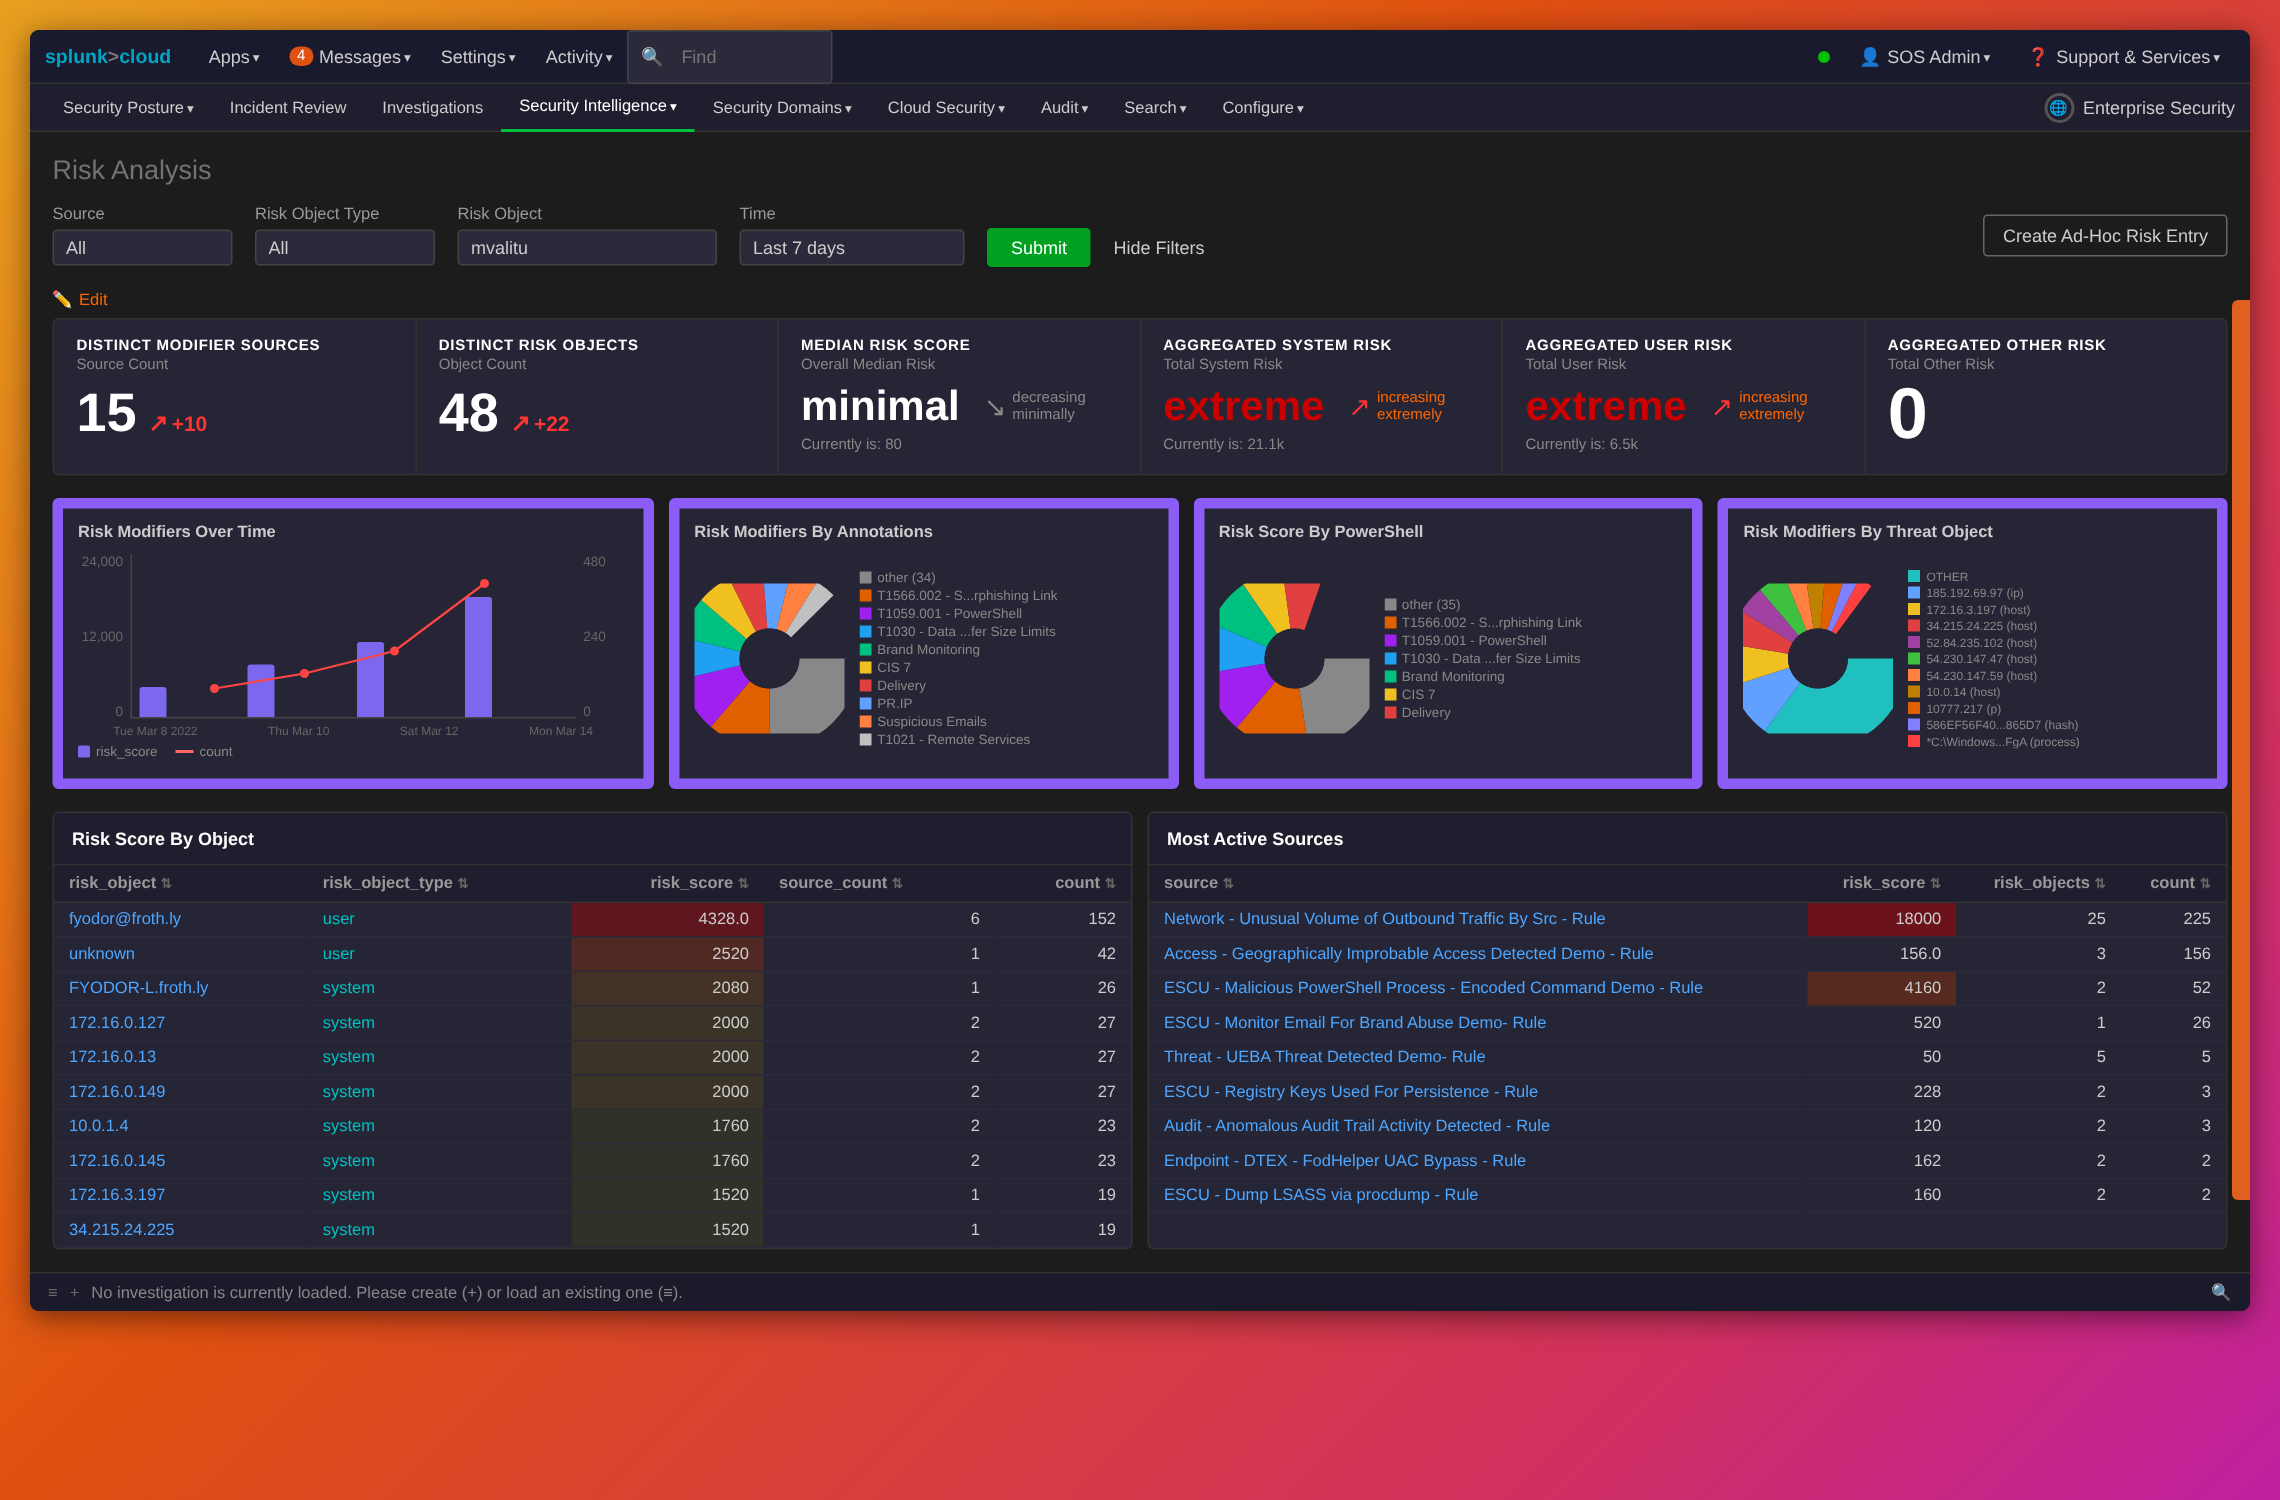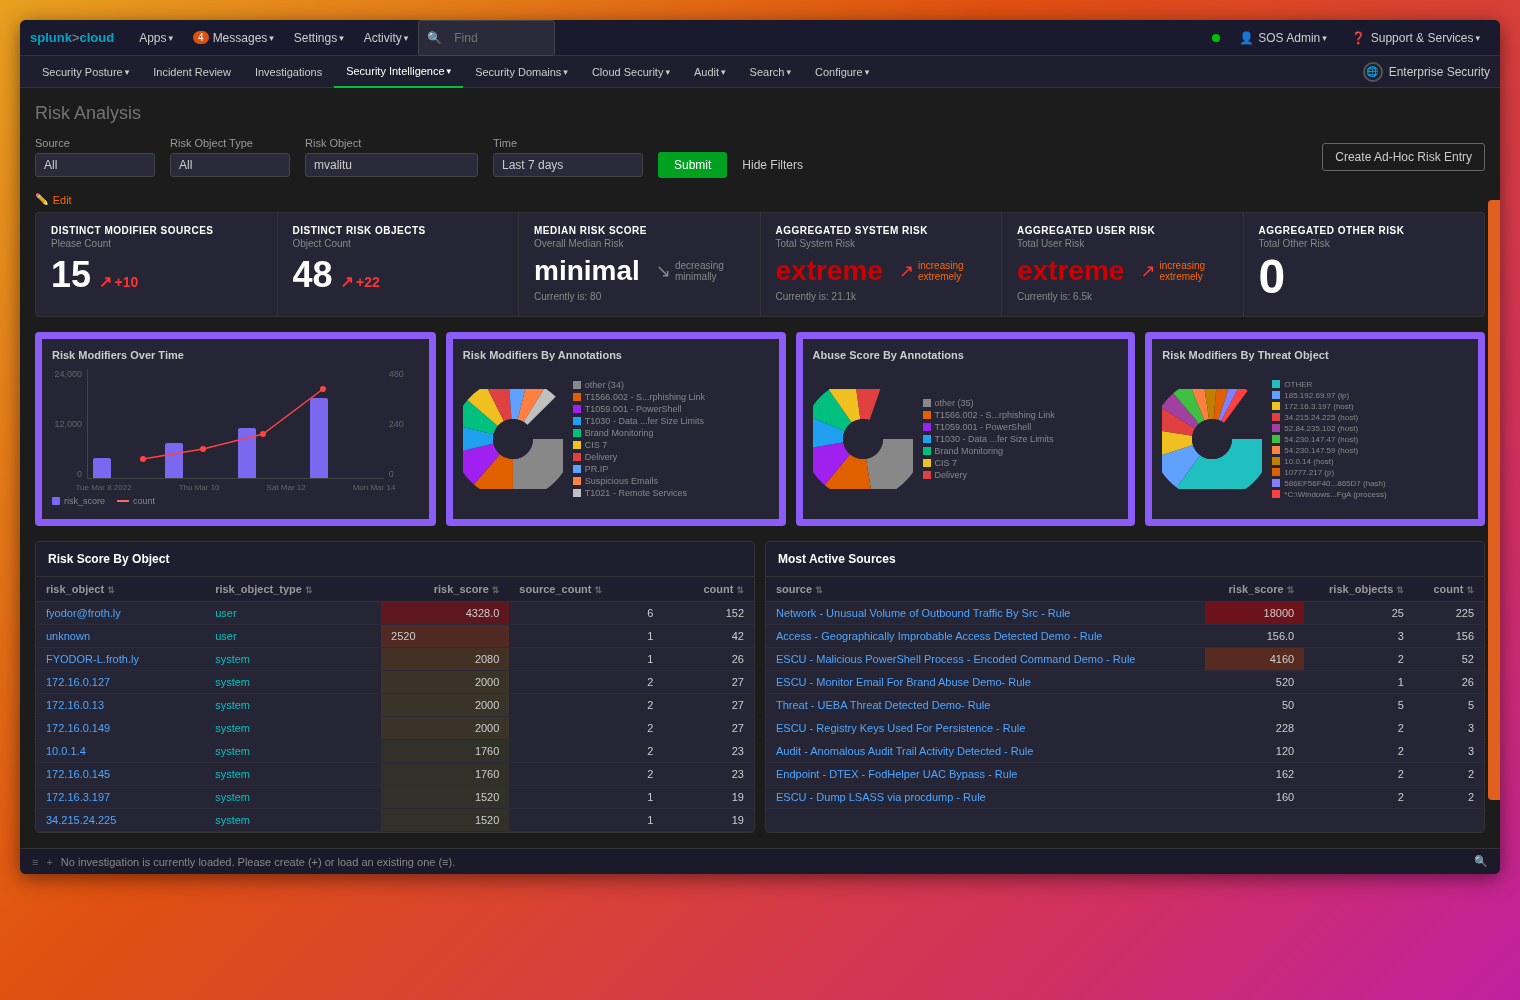--- a/index.html
+++ b/index.html
@@ -238,21 +238,21 @@
 
       <div class="edit-link">
         <span>✏️</span>
         <span>Edit</span>
       </div>
 
       <div class="stats-row">
 
         <div class="stat-card">
           <div class="stat-title">DISTINCT MODIFIER SOURCES</div>
-          <div class="stat-subtitle">Please Count</div>
+          <div class="stat-subtitle">Source Count</div>
           <div class="stat-value-row">
             <div class="stat-value">15</div>
             <div class="stat-delta">
               <span style="color:#ff3333;font-size:16px;">↗</span>
               <span>+10</span>
             </div>
           </div>
         </div>
 
         <div class="stat-card">
@@ -426,21 +426,21 @@
                 </div>
               <div class="pie-legend-item">
                   <div class="pie-color" style="background:#c0c0c0;"></div>
                   <span>T1021 - Remote Services</span>
                 </div>
             </div>
           </div>
         </div>
 
         <div class="chart-card">
-          <div class="chart-title">Abuse Score By Annotations</div>
+          <div class="chart-title">Risk Score By PowerShell</div>
           <div class="pie-container">
             <svg class="pie-svg" width="100" height="100" viewBox="0 0 100 100">
               <circle cx="50" cy="50" r="40" fill="none" stroke="#888" stroke-width="40" stroke-dasharray="56.5 194.7" stroke-dashoffset="0"></circle>
               <circle cx="50" cy="50" r="40" fill="none" stroke="#e06000" stroke-width="40" stroke-dasharray="34 217.2" stroke-dashoffset="-56.5"></circle>
               <circle cx="50" cy="50" r="40" fill="none" stroke="#a020f0" stroke-width="40" stroke-dasharray="28.3 222.9" stroke-dashoffset="-90.5"></circle>
               <circle cx="50" cy="50" r="40" fill="none" stroke="#20a0f0" stroke-width="40" stroke-dasharray="22.6 228.6" stroke-dashoffset="-118.8"></circle>
               <circle cx="50" cy="50" r="40" fill="none" stroke="#00c080" stroke-width="40" stroke-dasharray="22.6 228.6" stroke-dashoffset="-141.4"></circle>
               <circle cx="50" cy="50" r="40" fill="none" stroke="#f0c020" stroke-width="40" stroke-dasharray="18.8 232.4" stroke-dashoffset="-164"></circle>
               <circle cx="50" cy="50" r="40" fill="none" stroke="#e04040" stroke-width="40" stroke-dasharray="18.8 232.4" stroke-dashoffset="-182.8"></circle>
               <circle cx="50" cy="50" r="20" fill="#252535"></circle>
@@ -563,21 +563,21 @@
             <tr>
     <td><span class="link-blue">fyodor@froth.ly</span></td>
     <td><span class="link-cyan">user</span></td>
     <td style="text-align:right; background:rgba(180,0,0,0.4);">4328.0</td>
     <td style="text-align:right;">6</td>
     <td style="text-align:right;">152</td>
   </tr>
                 <tr>
     <td><span class="link-blue">unknown</span></td>
     <td><span class="link-cyan">user</span></td>
-    <td style="text-align:left; background:rgba(160,50,0,0.35);">2520</td>
+    <td style="text-align:right; background:rgba(160,50,0,0.35);">2520</td>
     <td style="text-align:right;">1</td>
     <td style="text-align:right;">42</td>
   </tr>
                 <tr>
     <td><span class="link-blue">FYODOR-L.froth.ly</span></td>
     <td><span class="link-cyan">system</span></td>
     <td style="text-align:right; background:rgba(140,80,0,0.3);">2080</td>
     <td style="text-align:right;">1</td>
     <td style="text-align:right;">26</td>
   </tr>

